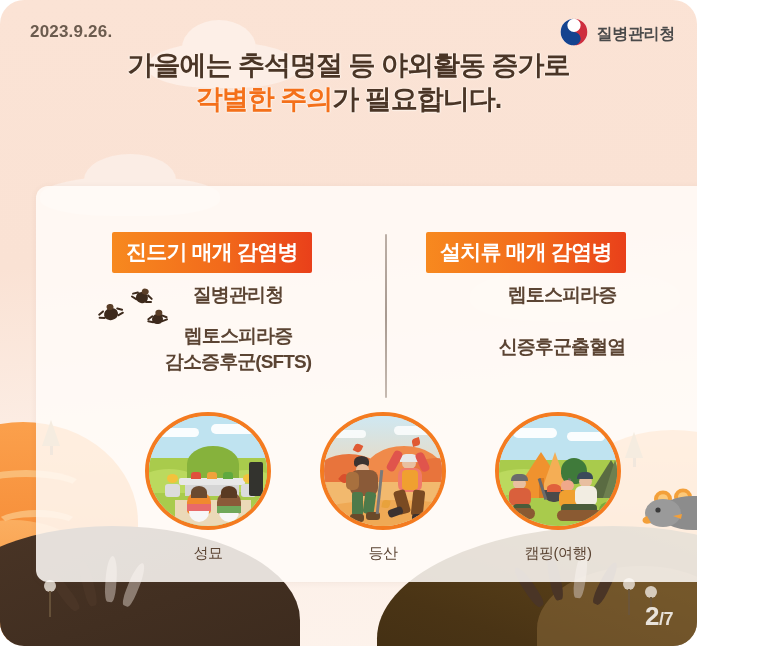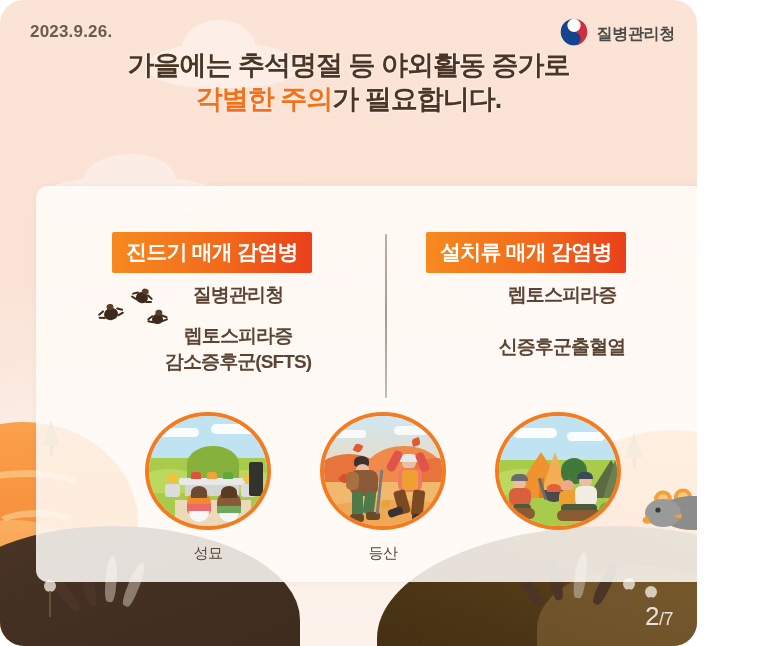--- a/index.html
+++ b/index.html
@@ -229,21 +229,21 @@
   
   .sky { position:absolute; left:0; top:0; width:100%; height:46%; background:#BFE3F0; }
   .sky.autumn { background: linear-gradient(180deg,#CFE8F2 0%,#EAD9C0 100%); }
   .ground-g { position:absolute; left:0; bottom:0; width:100%; height:58%; background:#A8C84A; }
   .ground-sand { position:absolute; left:0; bottom:0; width:100%; height:56%; background:#F0B96A; }
   .cl { position:absolute; background:#FFFFFF; border-radius:20px; opacity:.92; }
 
   
   .page-num {
     position: absolute; right: 24px; bottom: 14px;
-    color: #E8E2DA; font-size: 26px; font-weight: 400;
+    color: #E8E2DA; font-size: 26px; font-weight: 700;
     letter-spacing: -.5px;
   }
   .page-num .den { font-size: 18px; }
 </style>
 </head>
 <body>
 
 <div id="card-root">
 
   <div class="bg-layer">
@@ -464,20 +464,21 @@
           <div style="position:absolute; left:6px; top:92px; width:30px; height:11px; background:#8A5A32; border-radius:6px;"></div>
 
           <div style="position:absolute; left:62px; top:64px; width:13px; height:11px; background:#F0A88A; border-radius:50%;"></div>
           <div style="position:absolute; left:60px; top:74px; width:22px; height:18px; background:#F0A030; border-radius:6px;"></div>
           <div style="position:absolute; left:80px; top:60px; width:13px; height:11px; background:#E8BFA0; border-radius:50%;"></div>
           <div style="position:absolute; left:78px; top:56px; width:16px; height:7px; background:#3C4A5A; border-radius:6px 6px 0 0;"></div>
           <div style="position:absolute; left:76px; top:70px; width:22px; height:20px; background:#F2EDE2; border-radius:6px;"></div>
           <div style="position:absolute; left:62px; top:88px; width:36px; height:9px; background:#4A5C3A; border-radius:4px;"></div>
           <div style="position:absolute; left:58px; top:94px; width:46px; height:11px; background:#8A5A32; border-radius:6px;"></div>
         </div>
+        <div class="act-label">캠핑(여행)</div>
       </div>
 
     </div>
   </div>
 
   <div class="page-num"><span>2</span><span class="den">/</span><span class="den">7</span></div>
 
 </div>
 
 </body></html>

